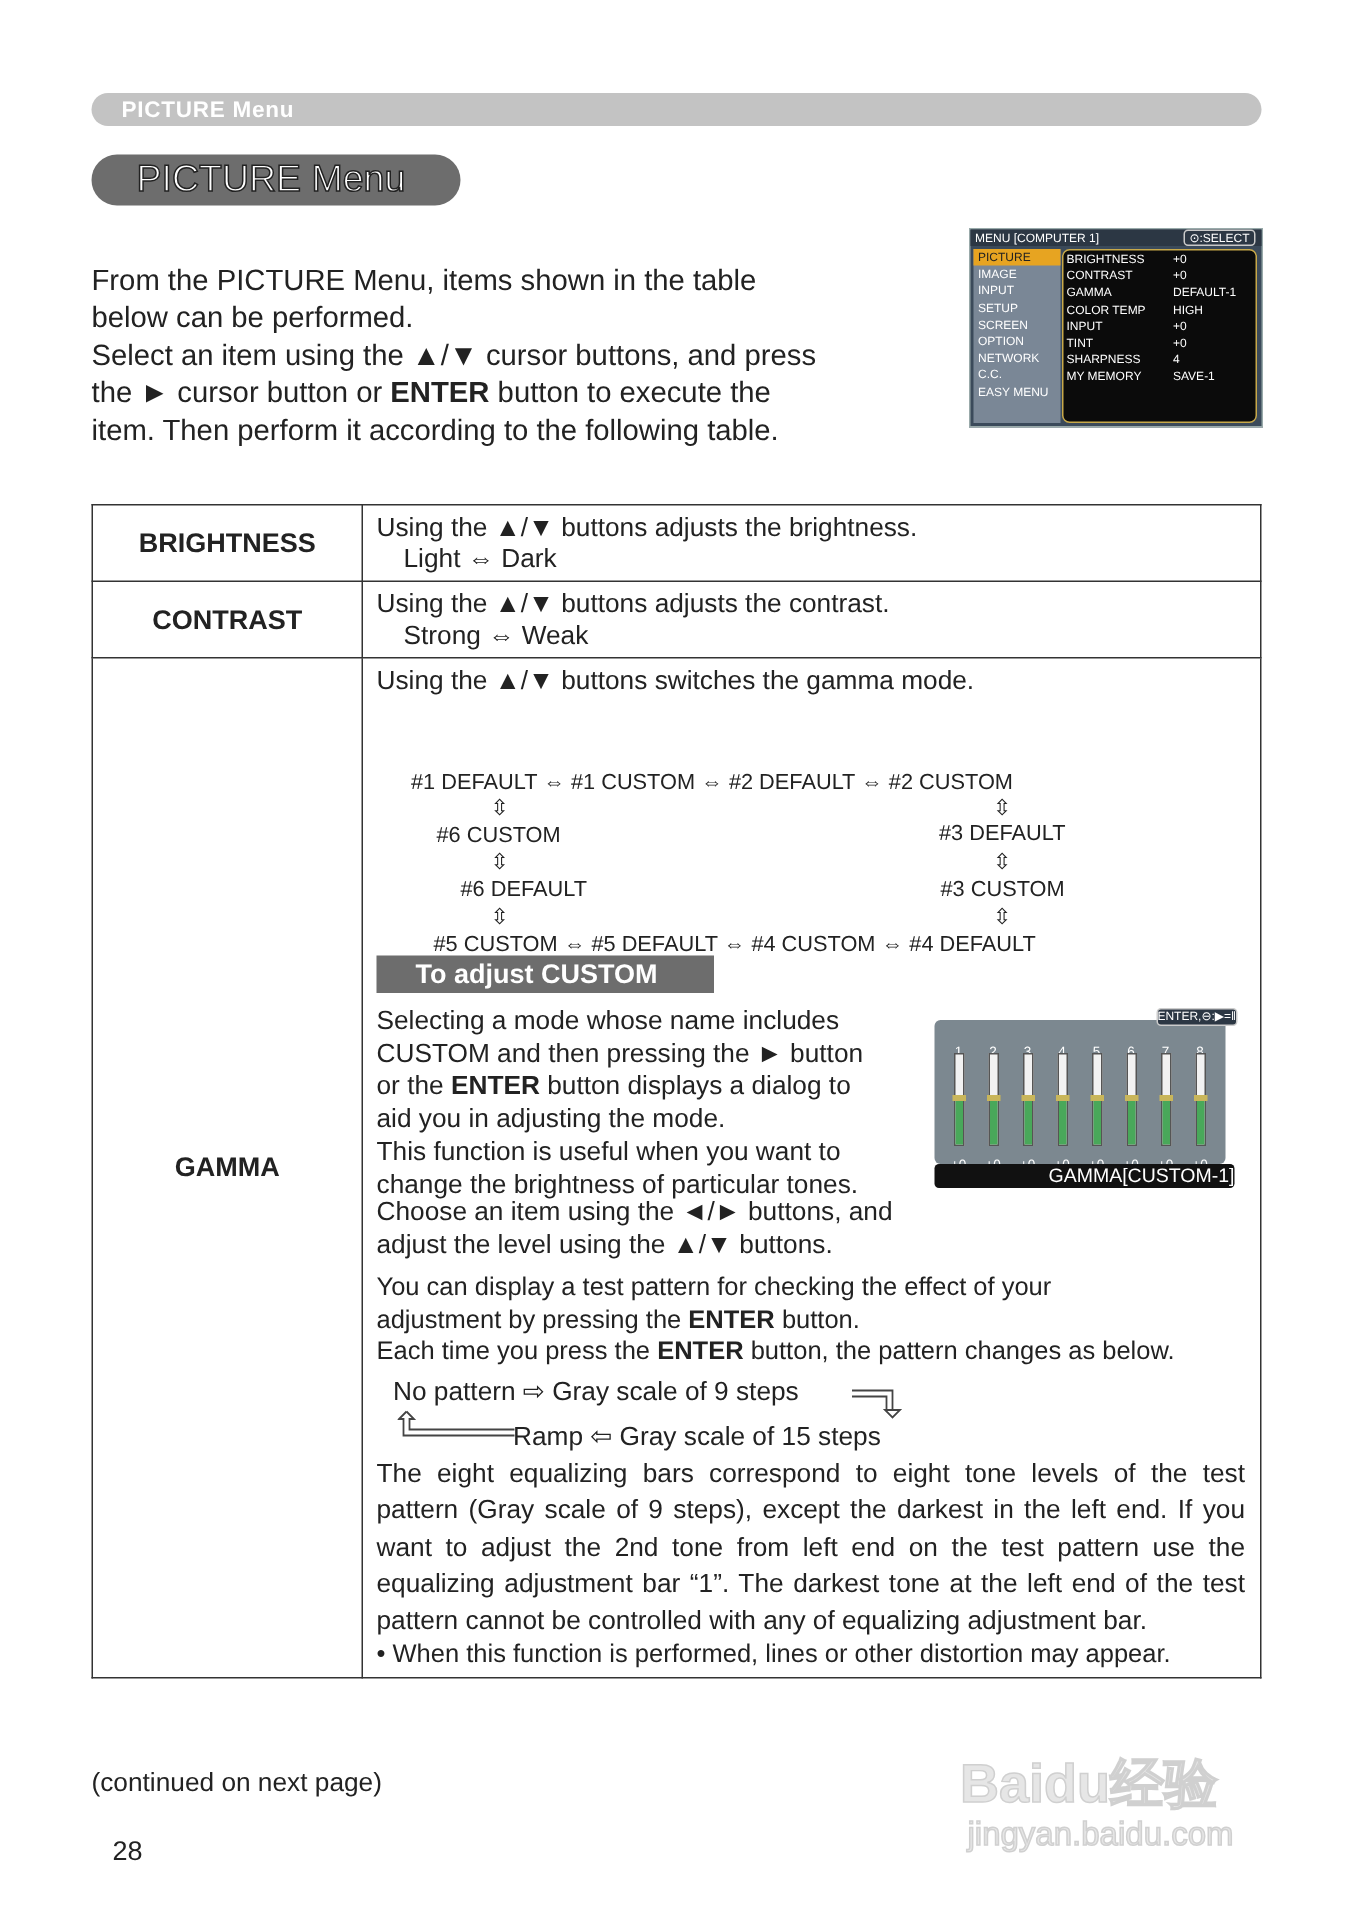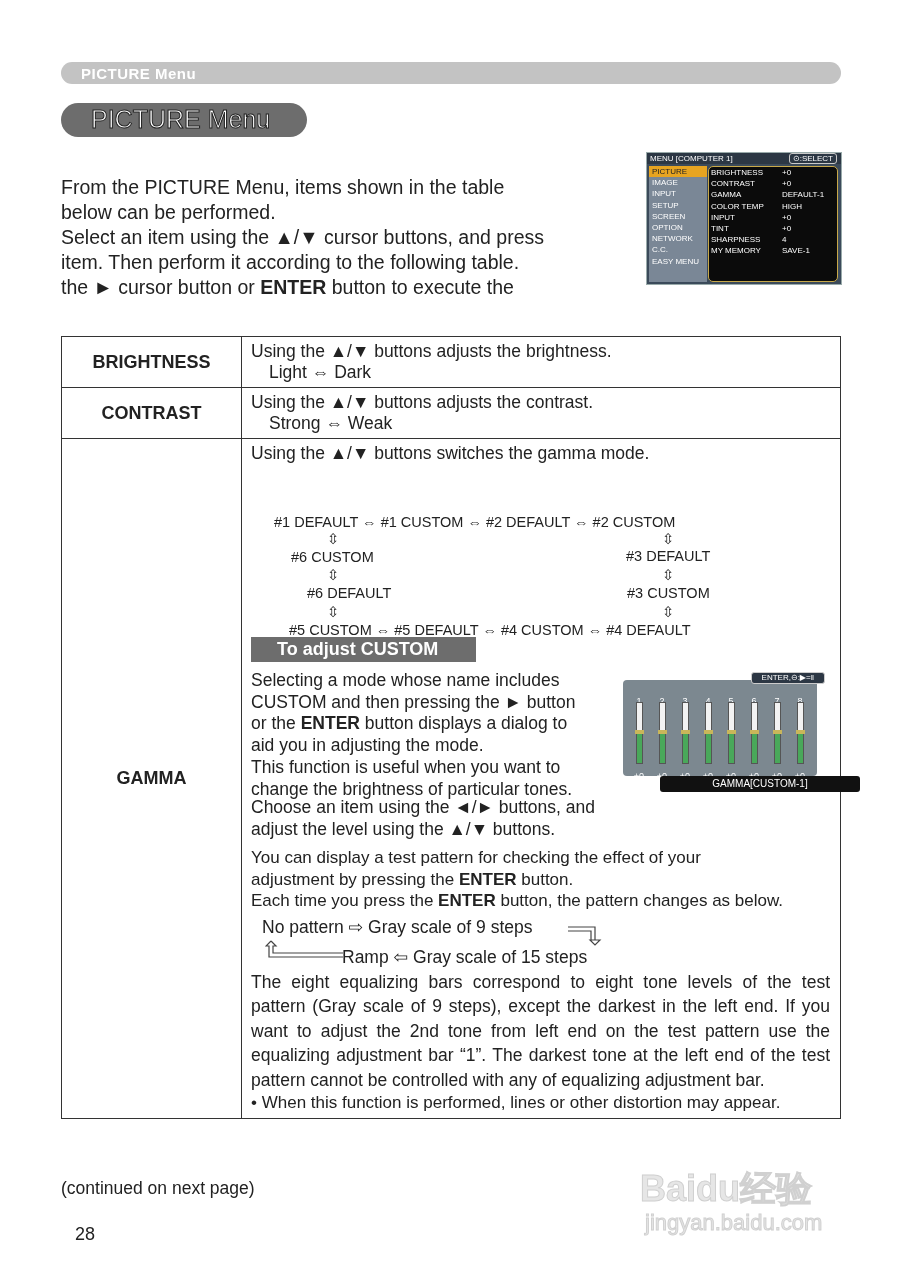--- a/index.html
+++ b/index.html
@@ -27,22 +27,22 @@
   .itemcell { width:179px; text-align:center; vertical-align:middle !important; font-weight:bold; font-size:18px; }
   .desc { padding:4px 10px 4px 9px !important; line-height:21px; }
   .indent { padding-left:18px; }
   .flow { position:relative; height:125px; font-size:14.5px; color:#222;margin-top:46px; }
   .flow .t { position:absolute; white-space:nowrap; }
   .subhead { display:inline-block; background:#6d6d6d; color:#fff; font-weight:bold; font-size:18px; padding:2px 26px 2px 26px; width:173px; margin:2px 0 8px 0; }
   .custom-block { position:relative; height:124px; }
   .custom-text { width:370px; line-height:21.7px; font-size:17.5px; }
   .gamma-osd { position:absolute; left:372px; top:2px; width:202px; height:126px; }
   .gm-panel { position:absolute; left:0; top:8px; width:194px; height:96px; background:#7c8890; border-radius:4px; }
-  .gm-enter { position:absolute; right:0; top:0; font-size:8px; color:#fff; background:#2c3744; border:1px solid #ccc; border-radius:3px; padding:0 10px; line-height:10px; }
-  .gm-bottom { position:absolute; left:0; top:104px; width:200px; height:16px; background:#111; border-radius:3px; color:#fff; font-size:10px; text-align:center; line-height:16px;margin-left:37px; }
+  .gm-enter { position:absolute; right:0; top:0; font-size:8px; color:#fff; background:#2c3744; border:1px solid #ccc; border-radius:3px; padding:0 0; line-height:10px; }
+  .gm-bottom { position:absolute; left:0; top:104px; width:200px; height:16px; background:#111; border-radius:3px; color:#fff; font-size:13px; text-align:right; line-height:16px; }
   .bar { position:absolute; top:22px; width:5px; height:60px; background:#f2f2f2; border:1px solid #555; }
   .bar .fill { position:absolute; bottom:0; left:0; width:5px; height:30px; background:#49a85a; }
   .bar .knob { position:absolute; left:-2px; top:27px; width:9px; height:4px; background:#c9b65a; }
   .bnum { position:absolute; top:11px; font-size:9px; color:#fff; width:10px; text-align:center; }
   .bval { position:absolute; top:86px; font-size:9px; color:#fff; width:20px; text-align:center; }
   .seq { position:relative; height:58px; font-size:17.5px; }
   .seq .t { position:absolute; white-space:nowrap; }
   .just { text-align:justify; line-height:24.5px; }
   .cont { position:absolute; left:61px; top:1178px; font-size:17.5px; }
   .pagenum { position:absolute; left:75px; top:1224px; font-size:18px; }
@@ -57,22 +57,22 @@
 </div>
 
 <div class="titlepill">
   <span>PICTURE Menu</span>
 </div>
 
 <div class="intro">
   <div>From the PICTURE Menu, items shown in the table</div>
   <div>below can be performed.</div>
   <div>Select an item using the ▲/▼ cursor buttons, and press</div>
+  <div><span>the ► cursor button or </span><b>ENTER</b><span> button to execute the</span></div>
   <div>item. Then perform it according to the following table.</div>
-  <div><span>the ► cursor button or </span><b>ENTER</b><span> button to execute the</span></div>
 </div>
 
 <div class="osd">
   <div class="osd-head">
     <span class="l">MENU [COMPUTER 1]</span>
     <span class="r">⊙:SELECT</span>
   </div>
   <div class="osd-left">
     <div class="sel">PICTURE</div>
     <div>IMAGE</div>

